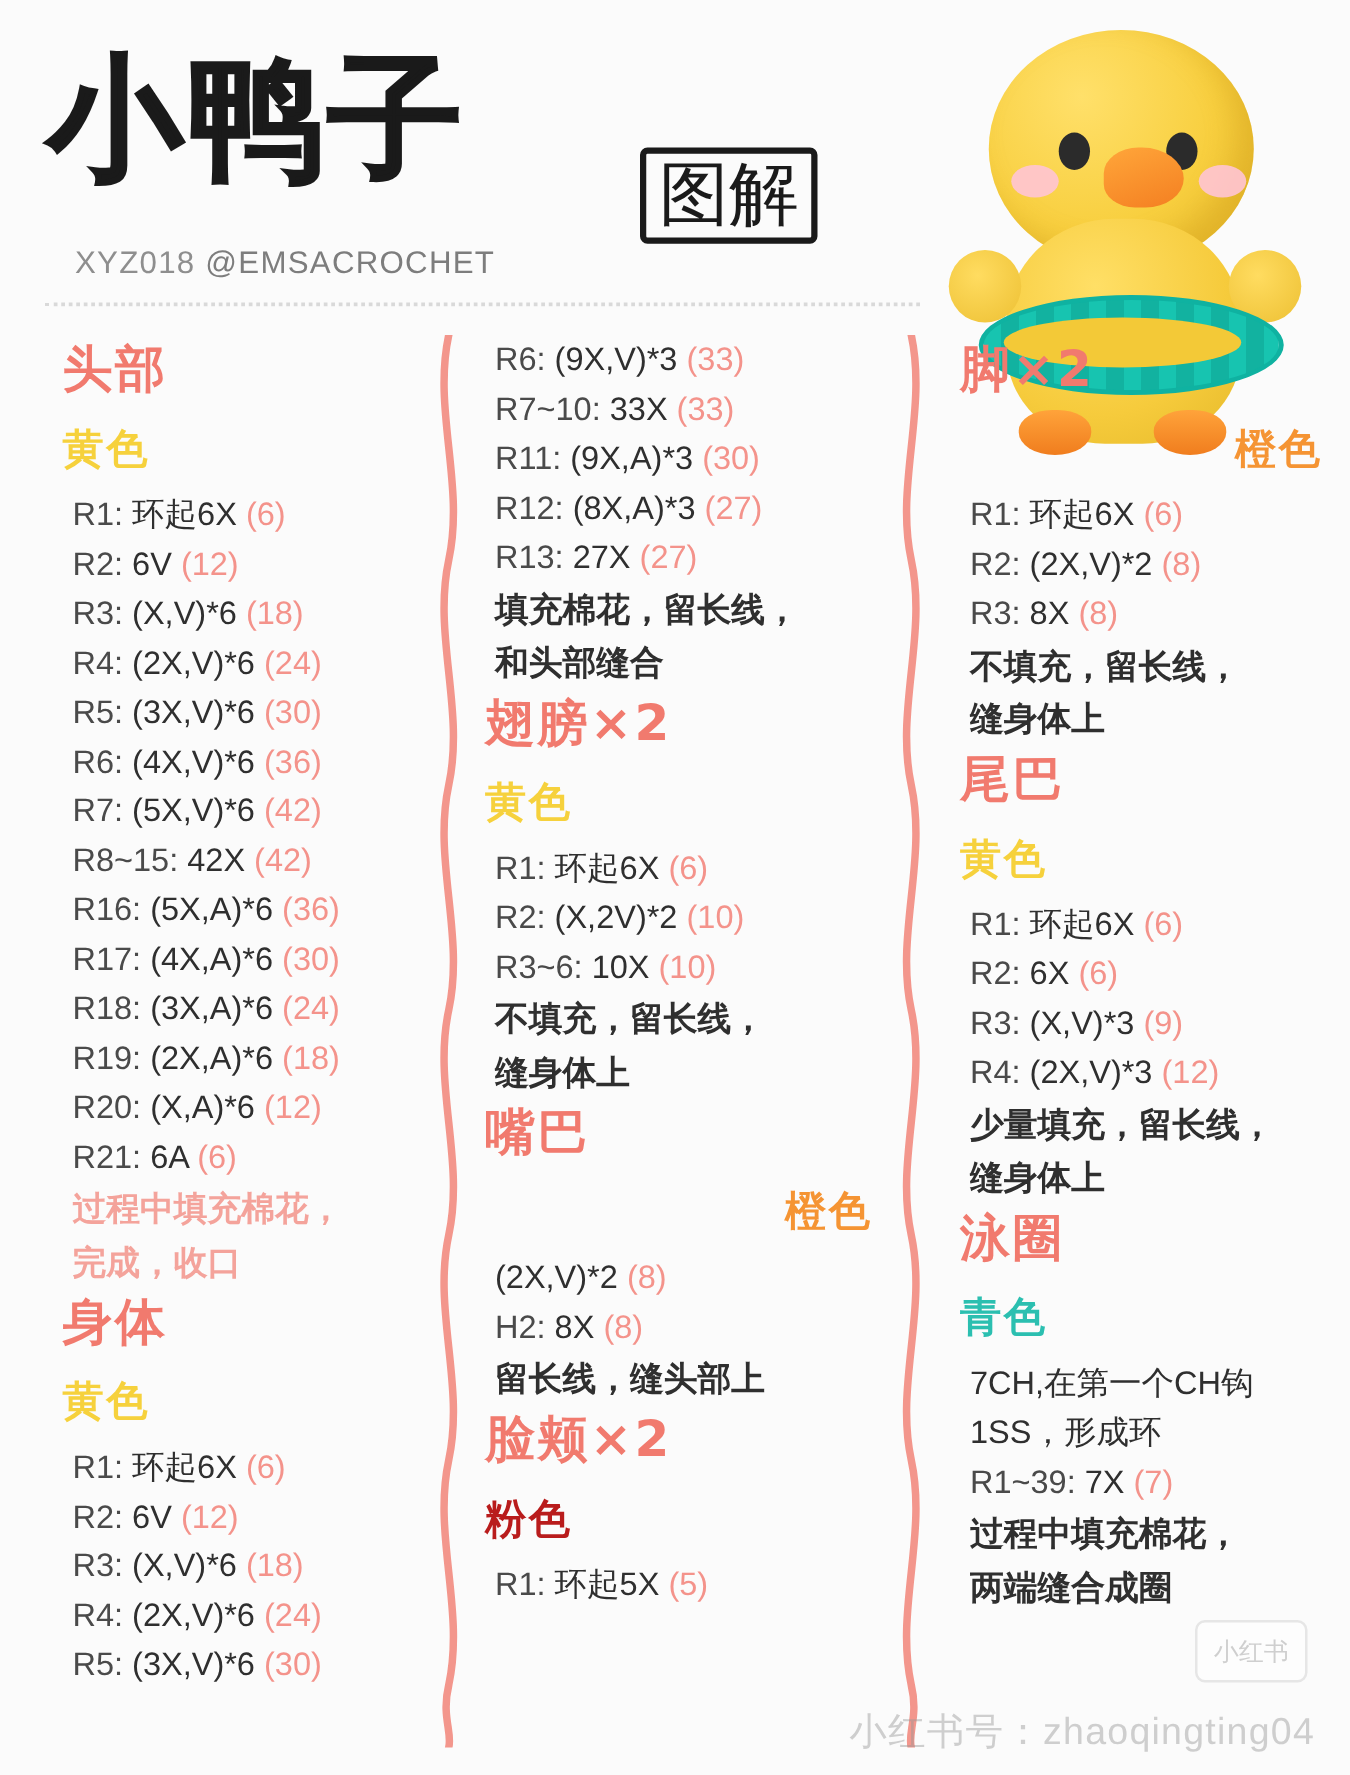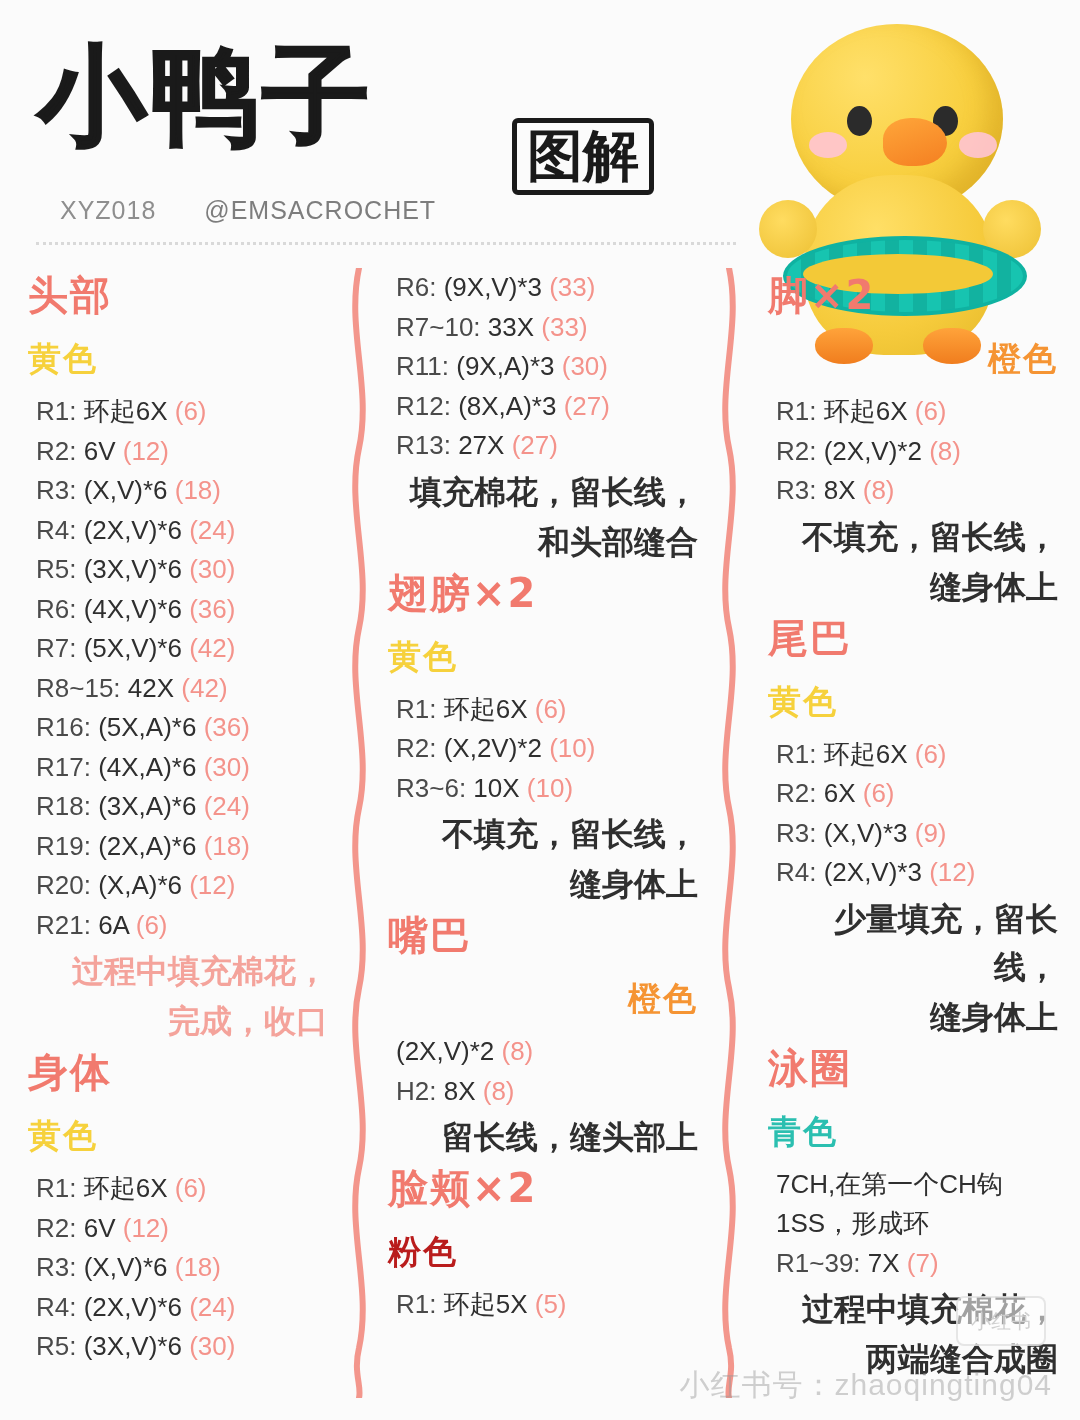--- a/index.html
+++ b/index.html
@@ -14,31 +14,31 @@
   
   .title{
     position:absolute;left:38px;top:42px;
     font-size:108px;font-weight:bold;color:#1a1a1a;
     letter-spacing:4px;line-height:1;
     font-family:"DejaVu Sans",sans-serif;
     -webkit-text-stroke:2px #1a1a1a;
   }
   .subtitle-box{
     position:absolute;left:512px;top:118px;
-    font-size:56px;font-weight:bold;color:#1a1a1a;
+    font-size:56px;font-weight:normal;color:#1a1a1a;
     padding:2px 10px;
     border:5px solid #1a1a1a;border-radius:6px;
     font-family:"DejaVu Sans",sans-serif;
     line-height:1.12;
   }
   .credit{
     position:absolute;left:60px;top:196px;
     font-size:25px;color:#8e8e8e;letter-spacing:1px;
   }
-  .credit .handle{margin-left:40px;color:#7d7d7d;}
+  .credit .handle{color:#7d7d7d;}
   .divider{
     position:absolute;left:36px;top:242px;width:700px;height:0;
     border-top:3px dotted #d9d9d9;
   }
 
   
   .duck-wrap{position:absolute;left:735px;top:10px;width:330px;height:390px;}
   .dk{position:absolute;}
   .dk-head{
     left:56px;top:14px;width:212px;height:190px;border-radius:50%;
@@ -77,42 +77,42 @@
   .dk-foot{width:58px;height:36px;border-radius:46% 46% 50% 50%;background:linear-gradient(180deg,#ffa33a,#f07d1e);top:318px;}
   .dk-foot.l{left:80px;}
   .dk-foot.r{left:188px;}
 
   
   .wave{position:absolute;top:268px;height:1130px;width:30px;}
   .wave svg{display:block;}
 
   
   .col{position:absolute;top:268px;}
-  .col1{left:28px;width:300px;}
+  .col1{left:50px;width:300px;}
   .col2{left:388px;width:310px;}
   .col3{left:768px;width:290px;}
 
   .sec-title{
     font-size:40px;font-weight:bold;color:#f17a6e;letter-spacing:2px;
     margin:0 0 4px 0;font-family:"DejaVu Sans",sans-serif;
   }
   .sec-title.m{}
   .color-label{
     font-size:33px;font-weight:bold;letter-spacing:2px;margin:14px 0 10px 0;
     font-family:"DejaVu Sans",sans-serif;
   }
   .c-yellow{color:#f6d13c;}
   .c-orange{color:#f59433;text-align:right;}
   .c-pink{color:#b91c1c;}
   .c-cyan{color:#2bbfb0;}
 
   .row{font-size:26px;line-height:1.52;color:#2f2f2f;margin:0;white-space:nowrap;}
   .row .lbl{color:#4a4a4a;}
   .row .cnt{color:#f4938b;}
-  .note{font-size:32px;line-height:1.5;color:#2f2f2f;margin:2px 0 0 0;font-weight:bold;text-align:right;}
+  .note{font-size:27px;line-height:1.5;color:#2f2f2f;margin:2px 0 0 0;font-weight:bold;}
   .note.pink{color:#f4a39b;font-weight:bold;}
   .pad{padding-left:8px;}
 
   
   .wm-badge{
     position:absolute;right:34px;bottom:74px;width:86px;height:46px;border-radius:8px;
     background:rgba(255,255,255,.55);border:2px solid rgba(220,220,220,.7);
     color:#cfcfcf;font-size:20px;display:flex;align-items:center;justify-content:center;
   }
   .wm-text{

